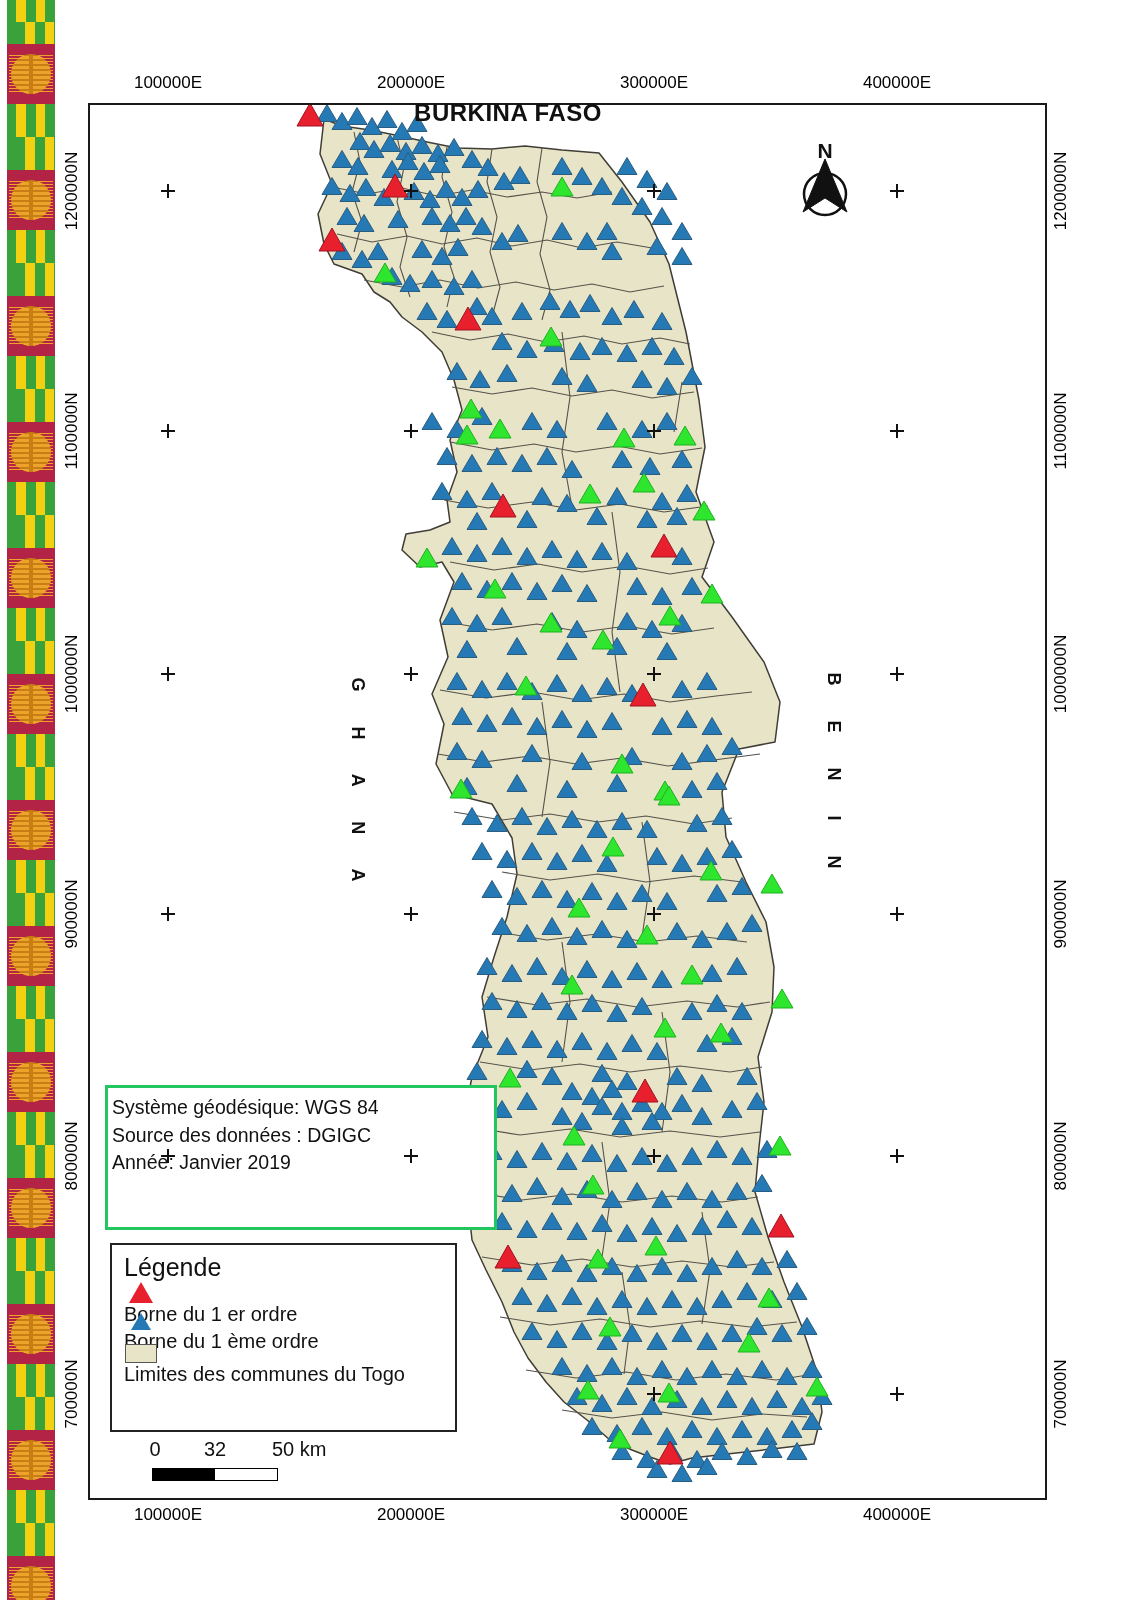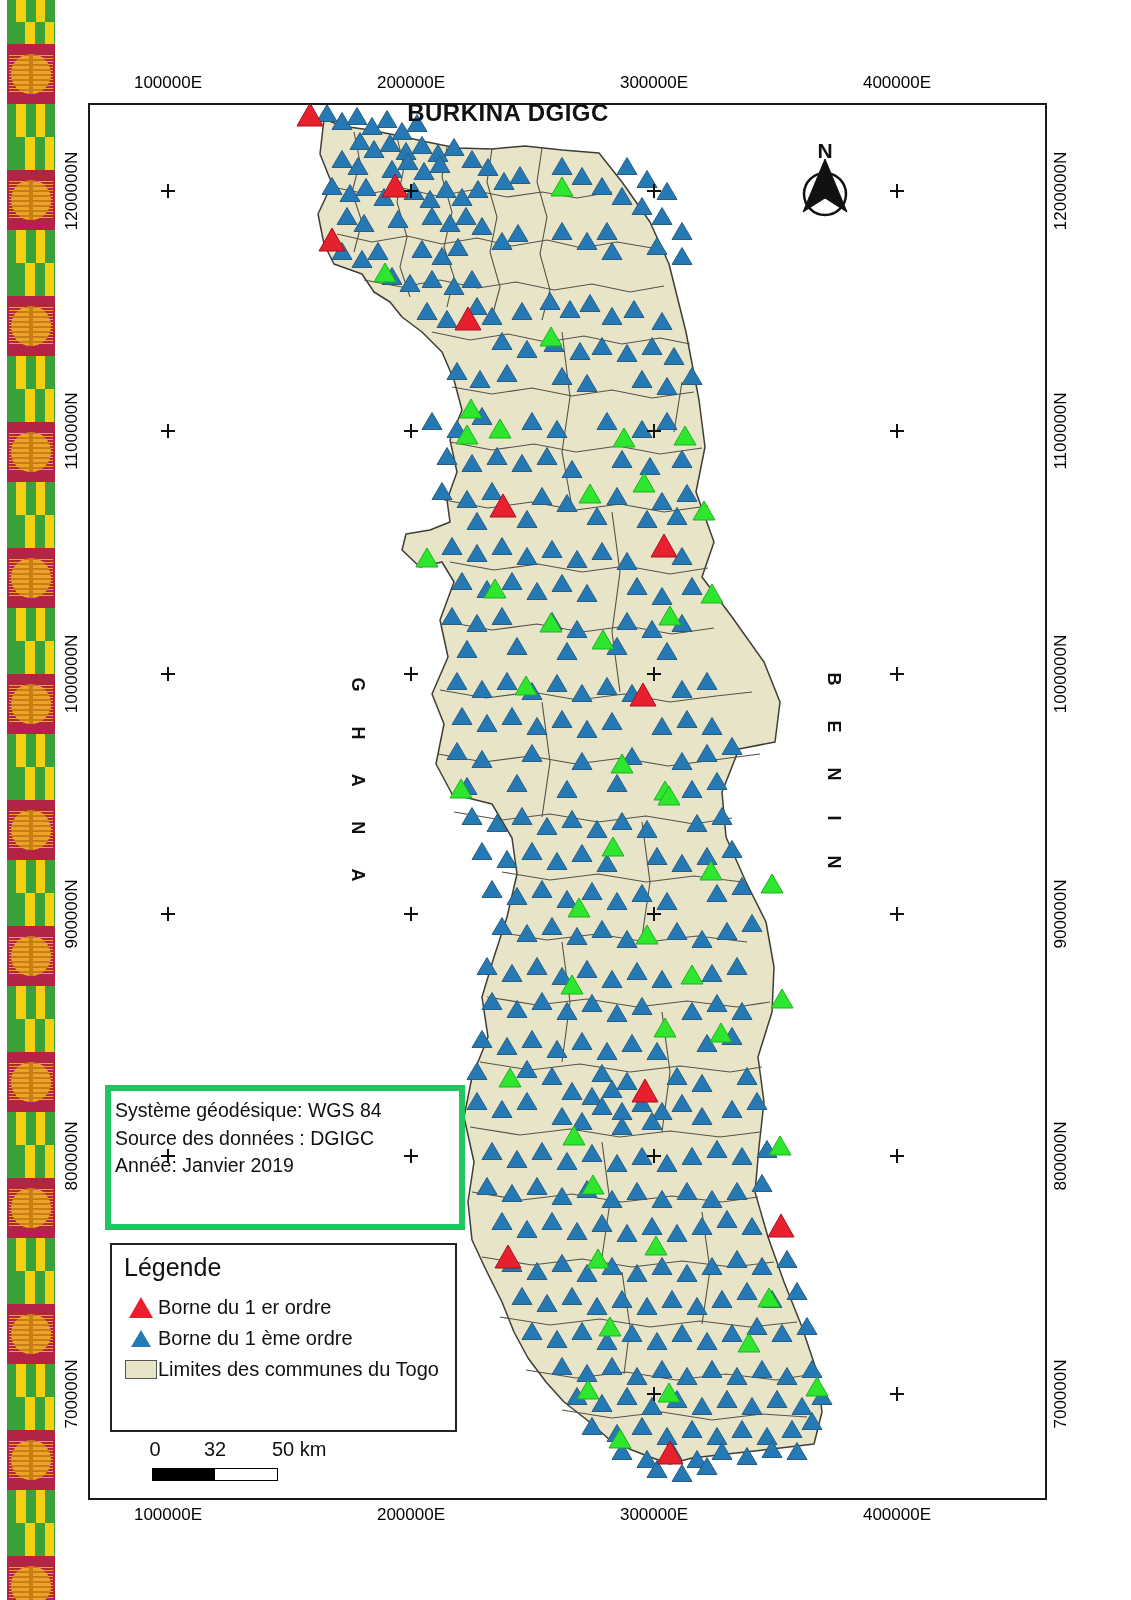--- a/index.html
+++ b/index.html
@@ -24,28 +24,28 @@
   .axis-label{position:absolute;font-size:17px;color:#000;white-space:nowrap;transform:translate(-50%,-50%);z-index:5;}
   .axis-label.vert{transform:translate(-50%,-50%) rotate(-90deg);}
   #burkina-label{position:absolute;left:508px;top:113px;transform:translate(-50%,-50%);
       font-size:24px;font-weight:bold;letter-spacing:.5px;z-index:25;}
   .country-label{position:absolute;transform:translate(-50%,-50%) rotate(90deg);
       font-size:18px;font-weight:bold;letter-spacing:15px;white-space:nowrap;z-index:25;}
   #ghana-label{left:357px;top:787px;}
   #benin-label{left:833px;top:778px;}
   #north-arrow{position:absolute;left:795px;top:132px;z-index:25;}
   
-  #info-box{position:absolute;left:105px;top:1085px;width:360px;height:145px;box-sizing:border-box;
-      background:#fff;border:6px solid #22c55e;z-index:20;padding:6px 4px 0 4px;}
+  #info-box{position:absolute;left:105px;top:1085px;width:392px;height:145px;box-sizing:border-box;
+      background:#fff;border:3px solid #22c55e;z-index:20;padding:6px 4px 0 4px;}
   #info-box .line{font-size:19.5px;line-height:1.42;color:#111;white-space:nowrap;}
   
   #legend-box{position:absolute;left:110px;top:1243px;width:347px;height:189px;box-sizing:border-box;
       background:#fff;border:2px solid #222;z-index:40;padding:8px 10px 0 12px;}
-  #legend-title{font-size:25px;color:#111;margin-bottom:10px;}
-  .legend-item{display:flex;align-items:center;height:31px;}
+  #legend-title{font-size:25px;color:#111;}
+  .legend-item{display:flex;height:31px;flex-direction:column;}
   .legend-item .sym{width:34px;display:flex;justify-content:center;align-items:center;}
   .legend-item .lbl{font-size:20px;white-space:nowrap;}
   .tri{width:0;height:0;border-left:11px solid transparent;border-right:11px solid transparent;}
   .tri.red{border-left-width:12px;border-right-width:12px;border-bottom:21px solid #e8202e;}
   .tri.green{border-bottom:20px solid #2ee62e;}
   .tri.blue{border-left-width:10px;border-right-width:10px;border-bottom:17px solid #2579b5;}
   .swatch{width:30px;height:17px;background:#e7e4c8;border:1px solid #555;}
   
   #scalebar{position:absolute;left:140px;top:1438px;width:220px;height:52px;z-index:40;}
   #scalebar .nums{position:relative;height:24px;font-size:20px;}
@@ -681,21 +681,21 @@
     <div class="axis-label vert" style="left: 72px; top: 1156px;">800000N</div>
     <div class="axis-label vert" style="left: 72px; top: 1394px;">700000N</div>
     <div class="axis-label vert" style="left: 1061px; top: 191px;">1200000N</div>
     <div class="axis-label vert" style="left: 1061px; top: 431px;">1100000N</div>
     <div class="axis-label vert" style="left: 1061px; top: 674px;">1000000N</div>
     <div class="axis-label vert" style="left: 1061px; top: 914px;">900000N</div>
     <div class="axis-label vert" style="left: 1061px; top: 1156px;">800000N</div>
     <div class="axis-label vert" style="left: 1061px; top: 1394px;">700000N</div>
   </div>
 
-<div id="burkina-label" class="country-top">BURKINA DGIGC</div>
+<div id="burkina-label" class="country-top">BURKINA FASO</div>
 <div id="ghana-label" class="country-label">G H A N A</div>
 <div id="benin-label" class="country-label">B E N I N</div>
 
 <svg id="north-arrow" width="60" height="110" viewBox="0 0 60 110">
   <text x="30" y="26" text-anchor="middle" font-size="21" font-weight="600" fill="#111" font-family="Liberation Sans, sans-serif">N</text>
   <circle cx="30" cy="62" r="21" fill="none" stroke="#111" stroke-width="2.5"></circle>
   <polygon points="30,27 8,80 30,66 52,80" fill="#111" stroke="#111" stroke-width="1"></polygon>
 </svg>
 
 <div id="info-box">

